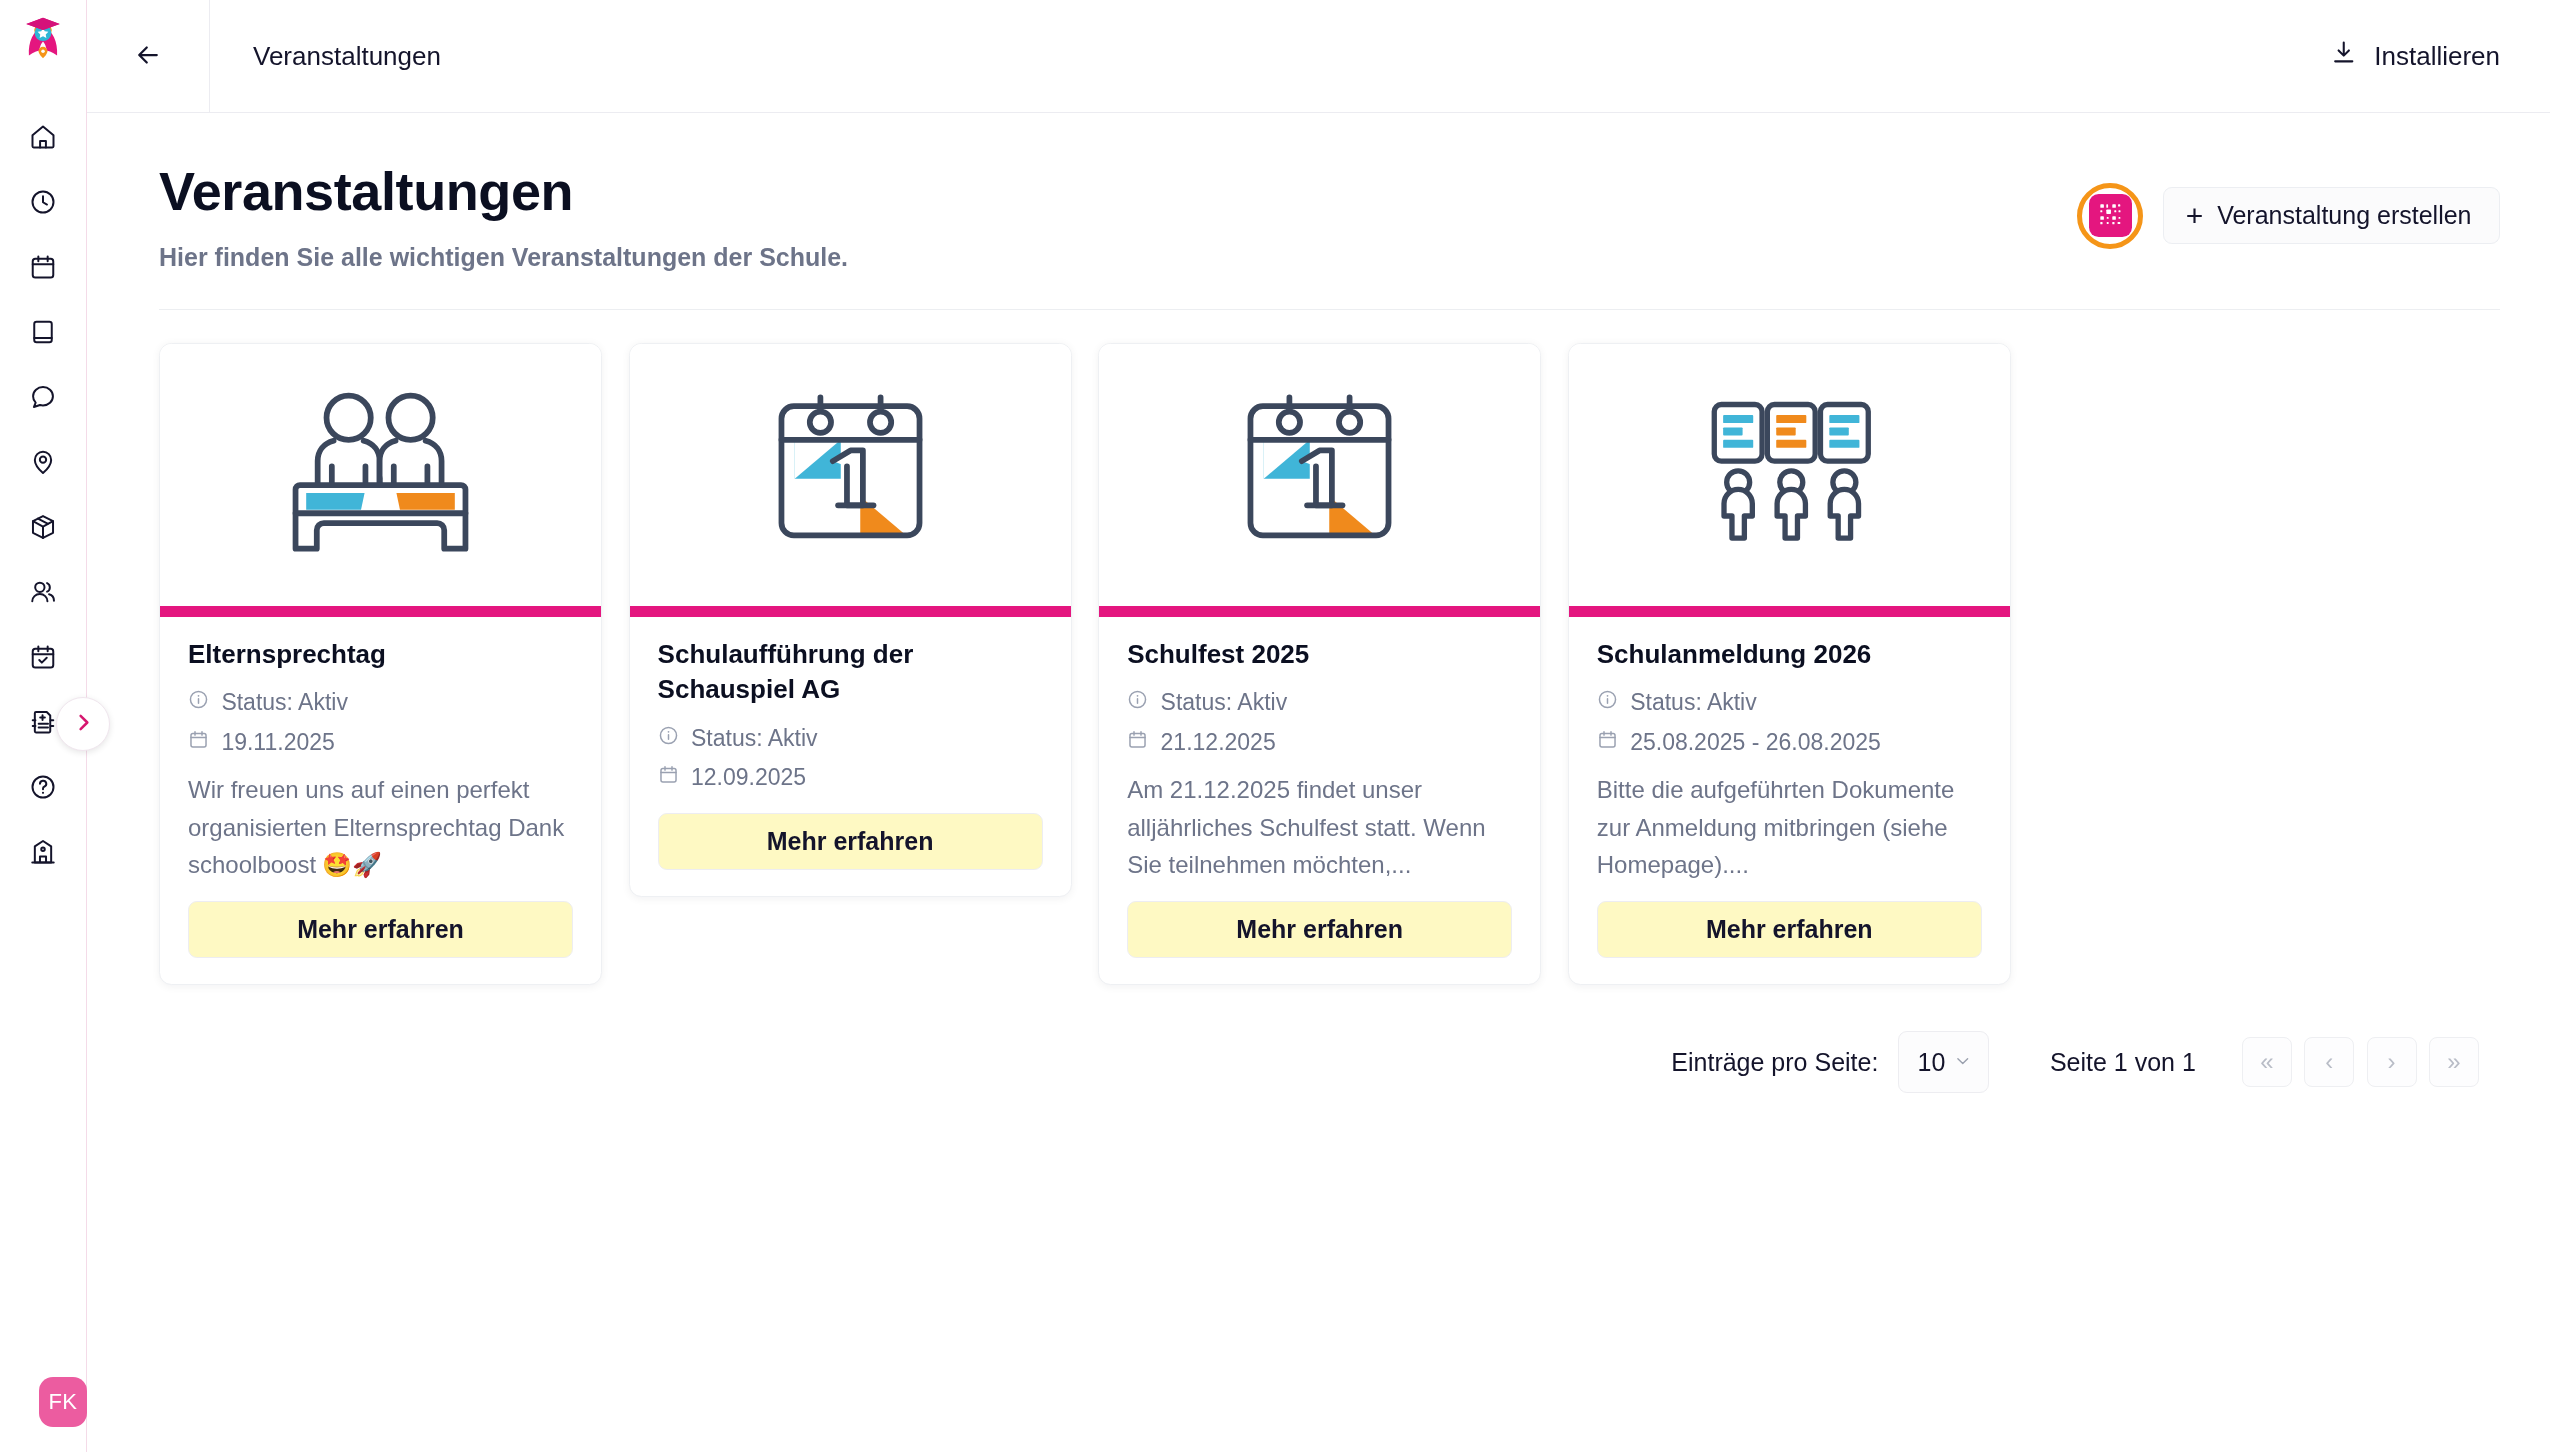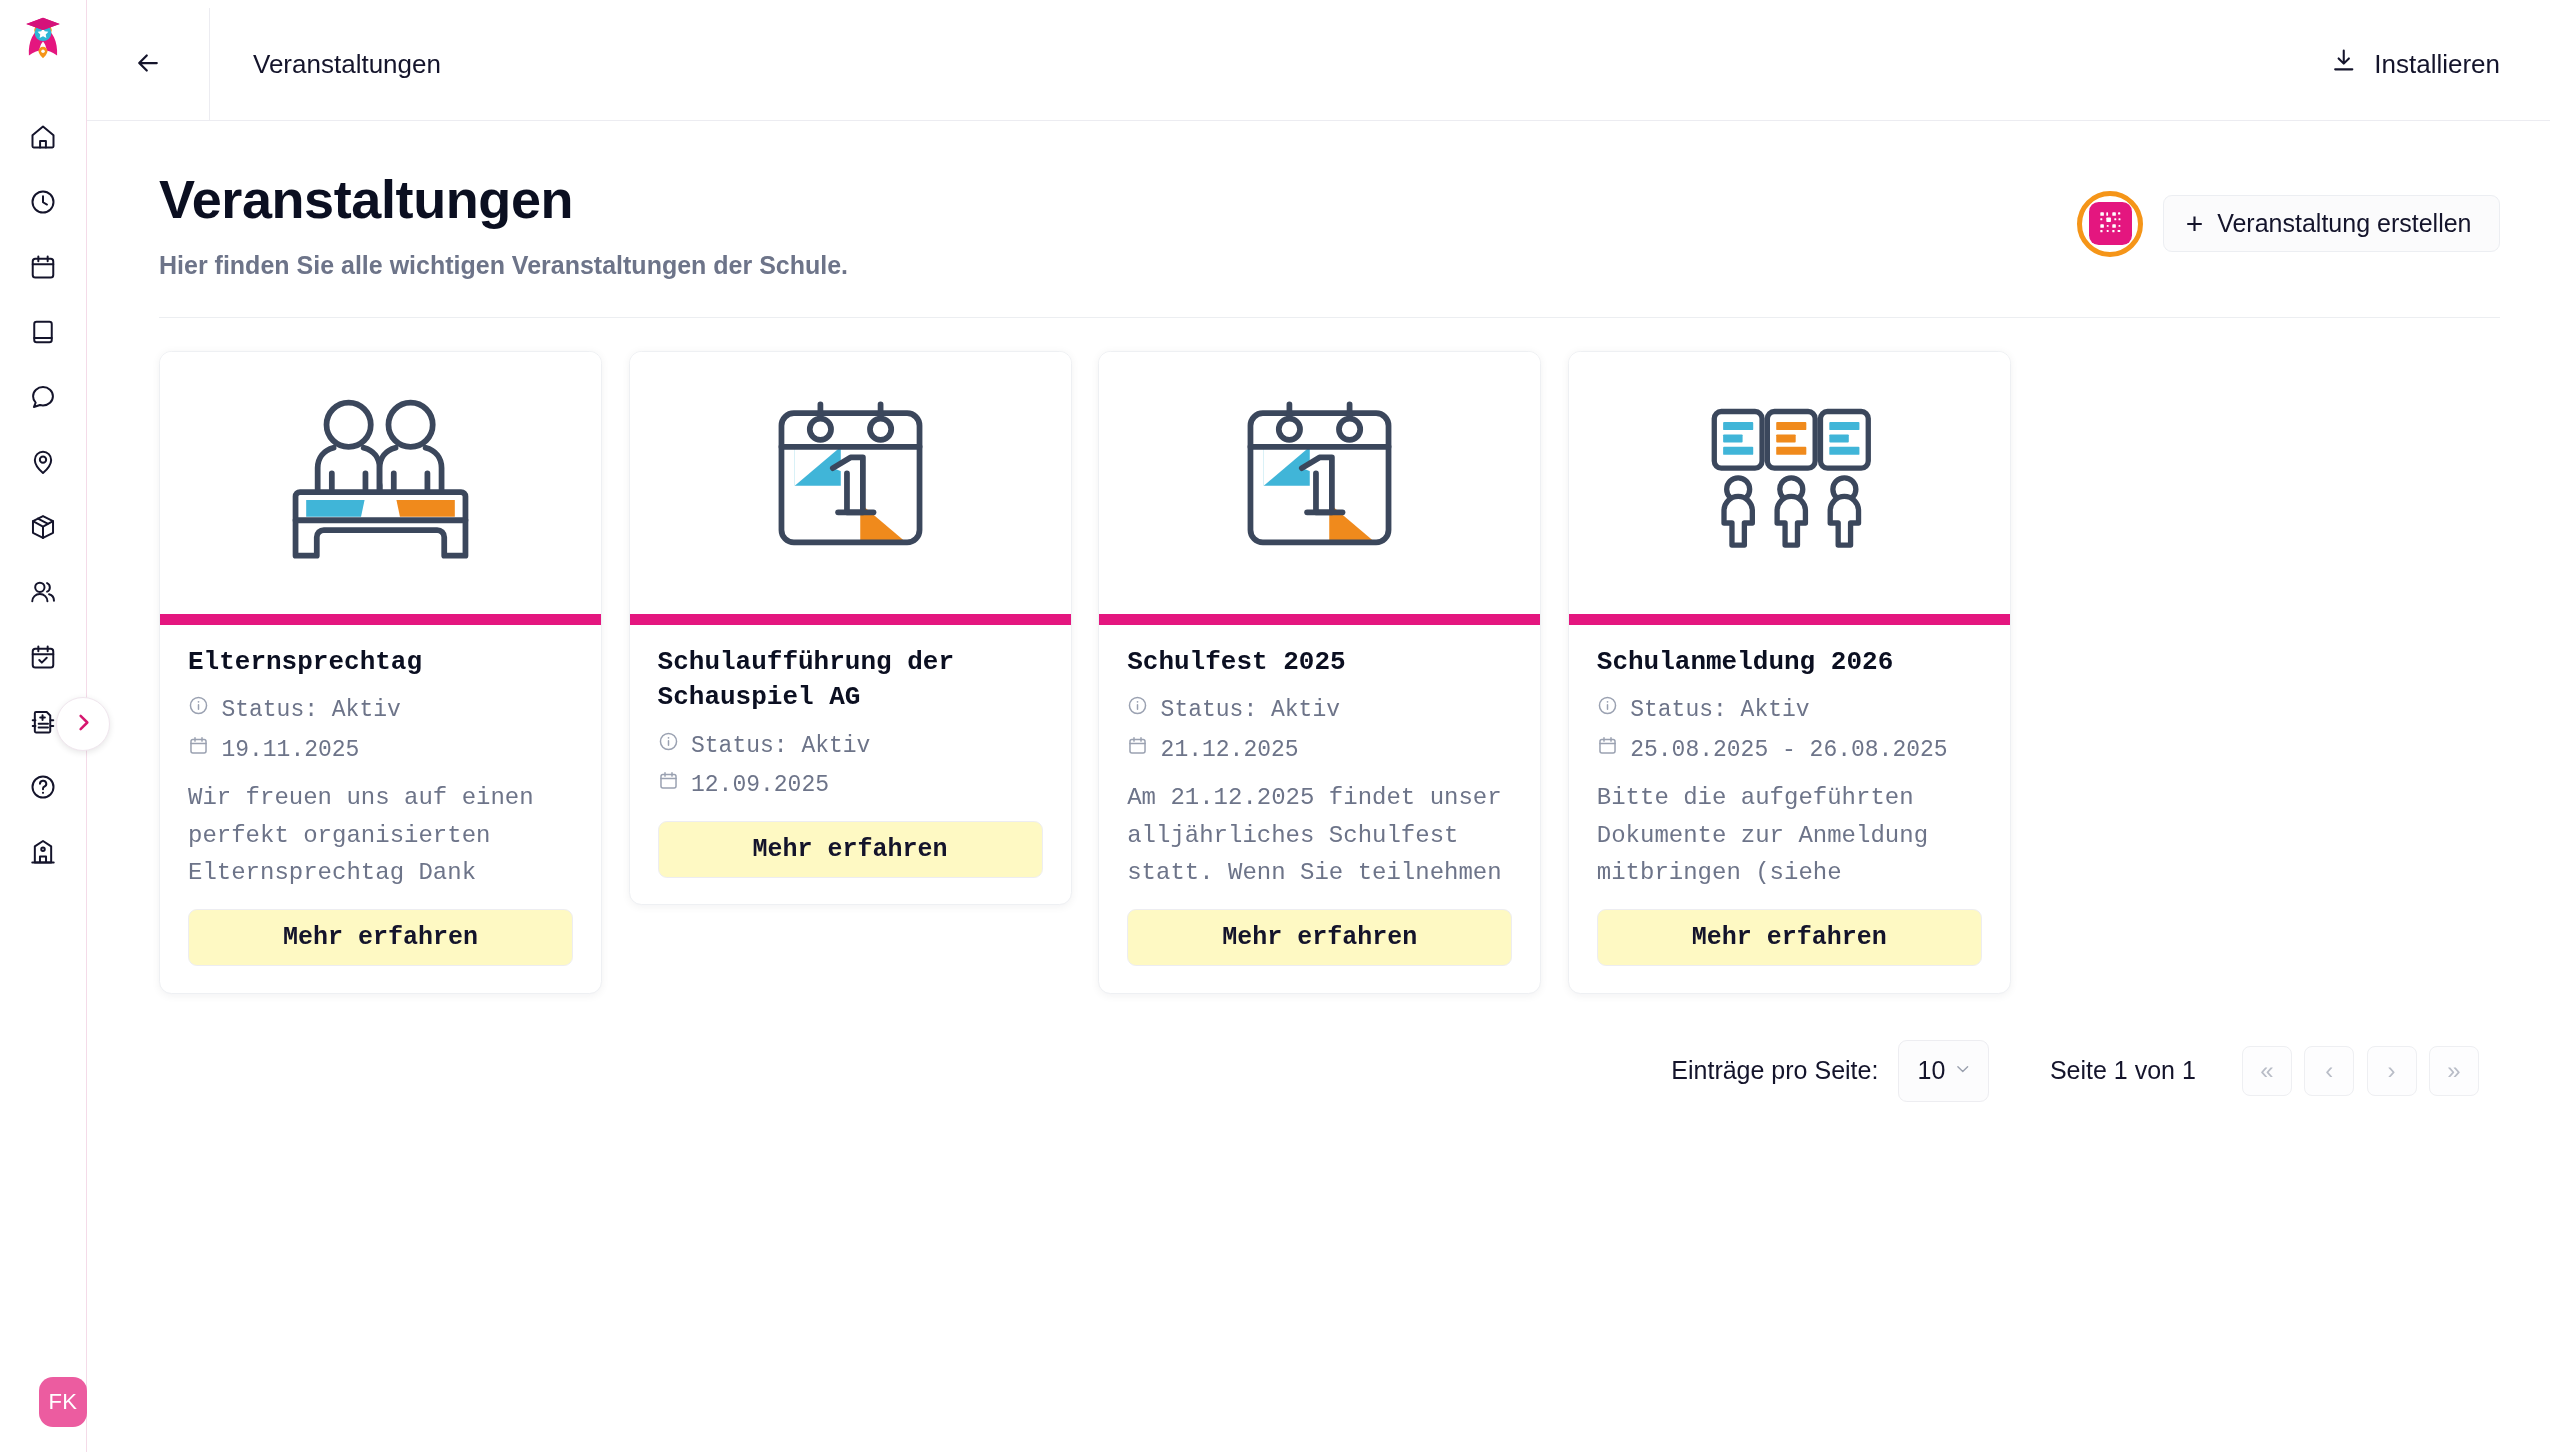--- a/index.html
+++ b/index.html
@@ -45,21 +45,21 @@
   .collapse-toggle {
     position: absolute; left: 56px; top: 697px;
     width: 54px; height: 54px; border-radius: 50%;
     background: #ffffff; border: 0.9px solid #f0e6ee;
     box-shadow: 0 1.8px 6.2px rgba(0,0,0,0.10);
     display: flex; align-items: center; justify-content: center;
     cursor: pointer; z-index: 30;
   }
 
   
-  .main { flex: 1; display: flex; flex-direction: column; min-width: 0; margin-top: 8px; }
+  .main { flex: 1; display: flex; flex-direction: column; min-width: 0; }
 
   
   .topbar {
     height: 113px; flex: none;
     display: flex; align-items: center;
     border-bottom: 0.9px solid #ececf1;
     background: #fff;
   }
   .back-cell {
     width: 123px; height: 113px;
@@ -119,21 +119,20 @@
   }
   .plus-glyph { font-size: 30px; line-height: 1; color: #14142b; font-weight: 400; }
 
   .divider { margin-top: 37px; height: 0.9px; background: #eceef1; }
 
   
   .cards {
     margin-top: 33px;
     display: flex; gap: 26.6px;
     align-items: flex-start;
-    font-family: Liberation Mono, monospace;
   }
   .card {
     width: 443px;
     background: #ffffff;
     border: 0.9px solid #eef0f3;
     border-radius: 12.4px;
     box-shadow: 0 1.8px 8px rgba(17,24,39,0.055);
     overflow: hidden;
     display: flex; flex-direction: column;
   }

